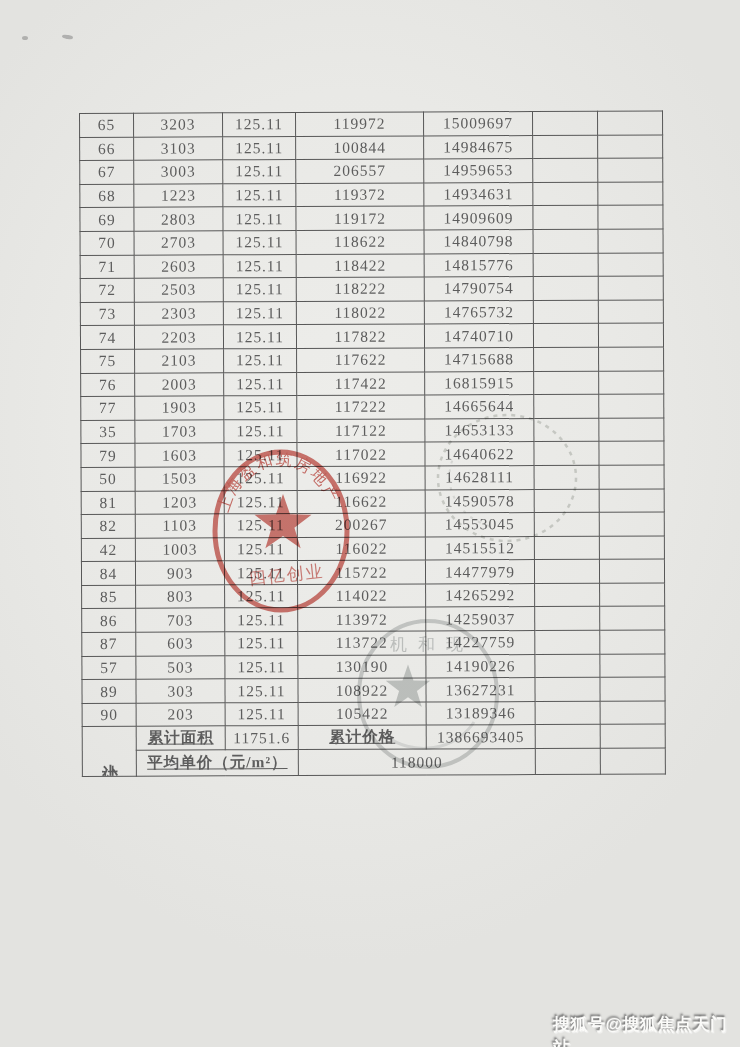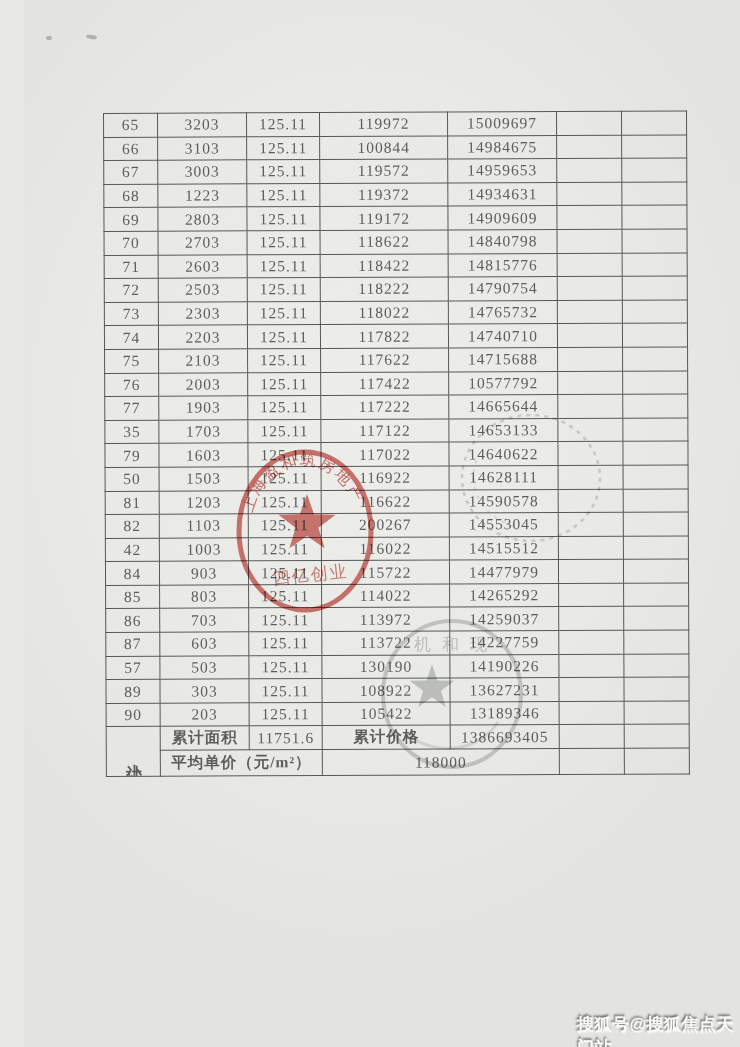--- a/index.html
+++ b/index.html
@@ -4,21 +4,20 @@
 <style>
   html,body{margin:0;padding:0;}
   body{
     width:740px;height:1047px;position:relative;overflow:hidden;
     background:#e8e8e5;
     font-family:"Liberation Serif","DejaVu Serif",serif;
   }
   .page{
     position:absolute;inset:0;
     background:radial-gradient(ellipse 62% 52% at 47% 40%, #ededea 0%, #e9e9e6 60%, #e3e3e0 100%);
-    margin-left:24px;
   }
   
   .speck{position:absolute;background:#9f9f9d;opacity:.75;}
   .speck-a{left:22px;top:36px;width:6px;height:4px;border-radius:50%;}
   .speck-b{left:62px;top:35px;width:11px;height:4px;border-radius:45%;transform:rotate(9deg);}
 
   
   table.price{
     position:absolute;left:79px;top:113px;
     border-collapse:collapse;table-layout:fixed;
@@ -31,21 +30,21 @@
     font-size:15.5px;color:#5d5d5d;
     letter-spacing:1px;padding:0;height:22.6px;
     white-space:nowrap;overflow:hidden;
   }
   tr.sum-row-1 td{height:23px;}
   tr.sum-row-2 td{height:25px;}
   td.side-label{
     writing-mode:vertical-rl;text-orientation:upright;
     font-size:15px;letter-spacing:7px;color:#454545;font-weight:700;
   }
-  td.sum-label{font-size:15px;color:#414141;font-weight:700;letter-spacing:2px;}
+  td.sum-label{font-size:15px;color:#414141;font-weight:700;letter-spacing:2px;text-decoration:underline;}
   td.sum-value{color:#99a0a6;font-size:15px;letter-spacing:1px;}
 
   
   .stamp{position:absolute;pointer-events:none;}
   .stamp-red{left:180px;top:418px;mix-blend-mode:multiply;}
   .stamp-gray{left:328px;top:602px;mix-blend-mode:multiply;}
   .stamp-faint{left:427px;top:406px;mix-blend-mode:multiply;}
 
   
   .watermark{
@@ -90,21 +89,21 @@
           <td>125.11</td>
           <td>100844</td>
           <td>14984675</td>
           <td></td>
           <td></td>
         </tr>
         <tr>
           <td>67</td>
           <td>3003</td>
           <td>125.11</td>
-          <td>119572</td>
+          <td>206557</td>
           <td>14959653</td>
           <td></td>
           <td></td>
         </tr>
         <tr>
           <td>68</td>
           <td>1223</td>
           <td>125.11</td>
           <td>119372</td>
           <td>14934631</td>
@@ -172,21 +171,21 @@
           <td>117622</td>
           <td>14715688</td>
           <td></td>
           <td></td>
         </tr>
         <tr>
           <td>76</td>
           <td>2003</td>
           <td>125.11</td>
           <td>117422</td>
-          <td>10577792</td>
+          <td>16815915</td>
           <td></td>
           <td></td>
         </tr>
         <tr>
           <td>77</td>
           <td>1903</td>
           <td>125.11</td>
           <td>117222</td>
           <td>14665644</td>
           <td></td>

